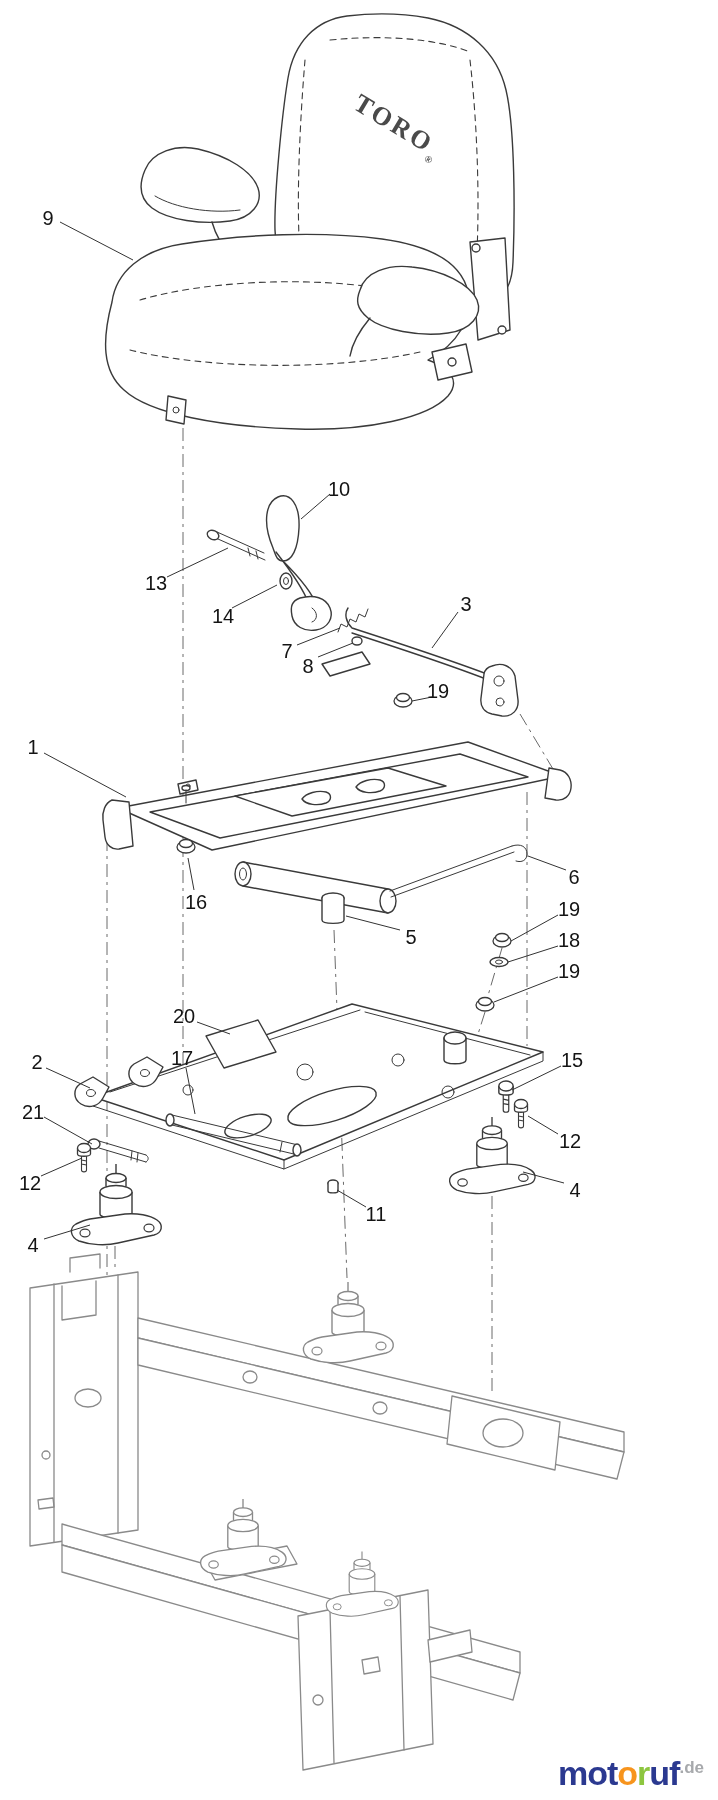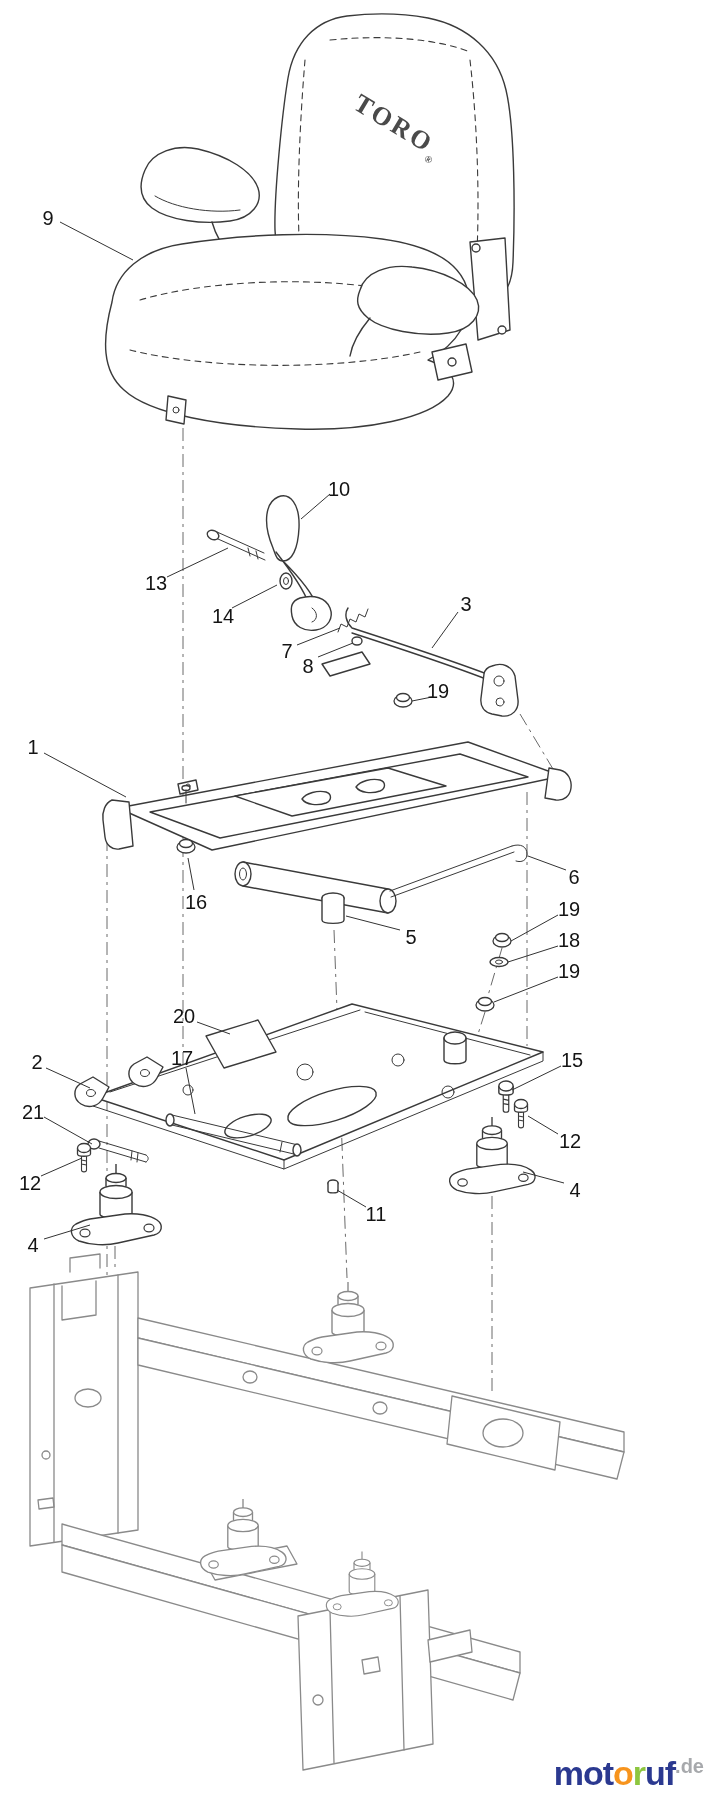--- a/index.html
+++ b/index.html
@@ -24,21 +24,21 @@
   .brand .reg { font-size:10px; letter-spacing:0; }
   .mdark { color:#3a3a3a; }
   .mgray { color:#8a8a8a; }
 
   
   .logo {
     position:absolute; right:14px; bottom:10px;
     font-weight:bold; font-size:34px; letter-spacing:-1px; line-height:1;
     font-family:"Liberation Sans", sans-serif;
   }
-  .logo .tld { font-size:20px; vertical-align:12px; letter-spacing:0; }
+  .logo .tld { font-size:17px; vertical-align:12px; letter-spacing:0; }
 </style>
 </head>
 <body>
 
 <div class="canvas">
 
 <svg class="diagram" width="718" height="1800" viewBox="0 0 718 1800" xmlns="http://www.w3.org/2000/svg">
 
   <defs>
 

